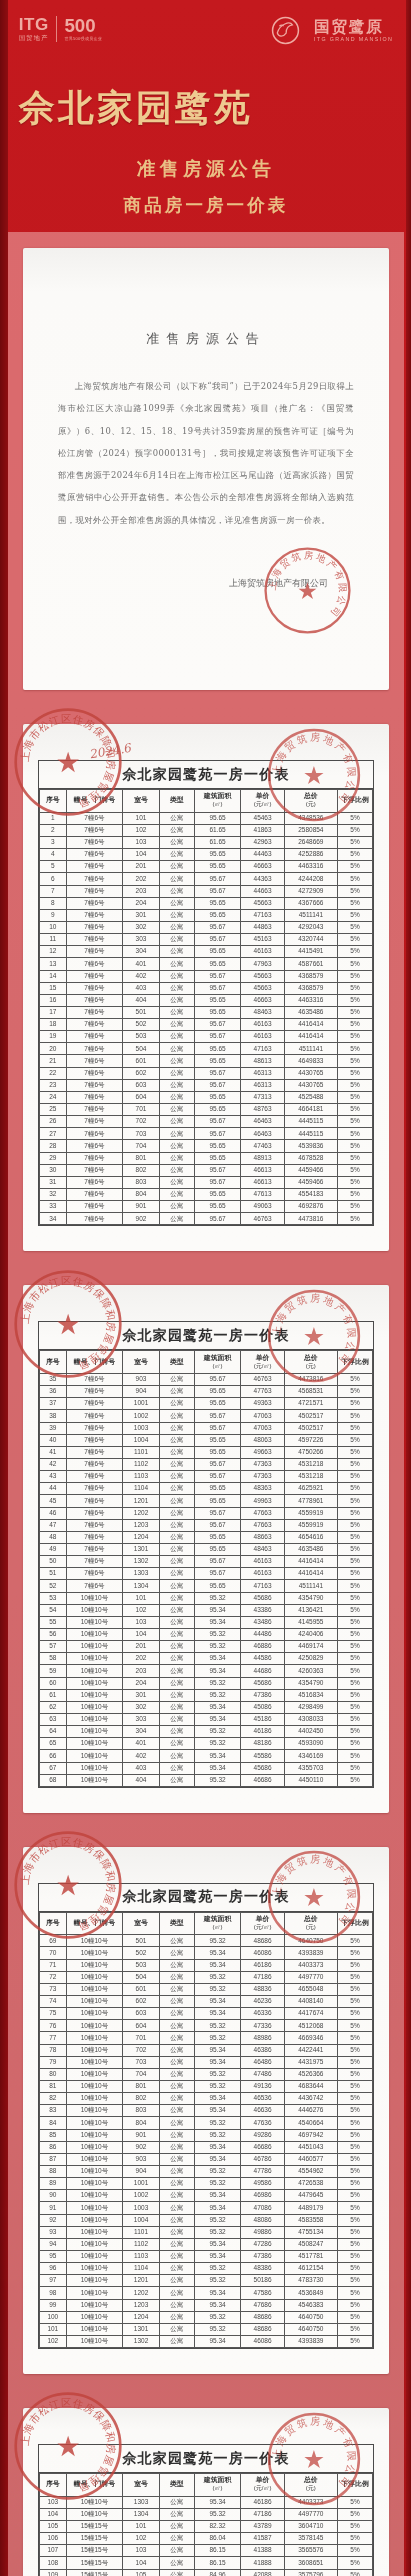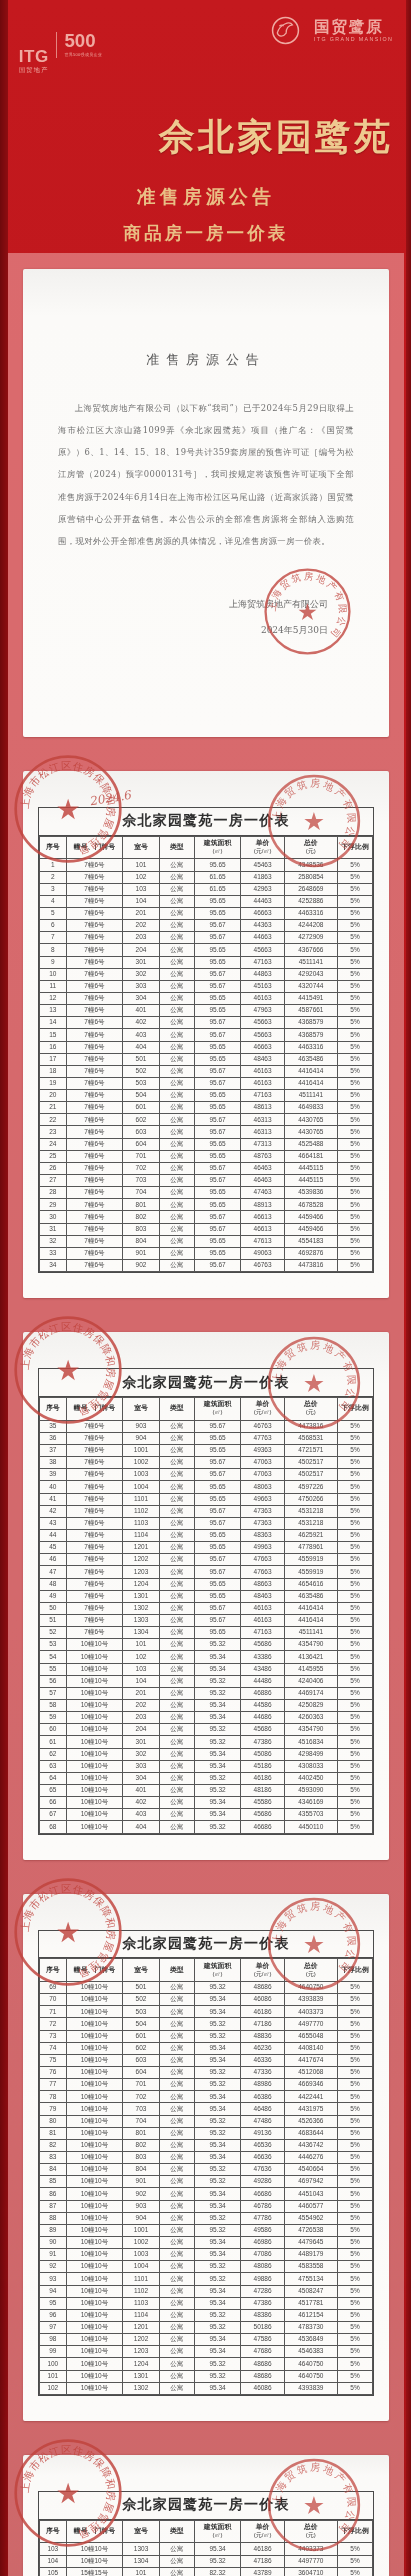--- a/index.html
+++ b/index.html
@@ -7,36 +7,36 @@
         font-family:"Liberation Sans",sans-serif;overflow:hidden;}
   .edge{position:absolute;top:0;bottom:0;width:7.5px;z-index:9;}
   .edge.left{left:0;background:linear-gradient(90deg,#6f090c,#8f0d11);}
   .edge.right{right:0;width:5.6px;background:linear-gradient(270deg,#6f090c,#9a1014);}
 
   
   .hero{padding:16px 18.7px 0;}
   .brand-row{display:flex;justify-content:space-between;align-items:flex-start;color:#efa9a1;}
   .brand-left{display:flex;align-items:center;gap:7.5px;}
   .itg-block{text-align:center;line-height:1.05;}
-  .itg-main{font-size:17px;font-weight:bold;letter-spacing:0.6px;margin-top:32px;}
+  .itg-main{font-size:17px;font-weight:bold;letter-spacing:0.6px;}
   .itg-sub{font-size:6.2px;letter-spacing:1.2px;margin-top:1.2px;}
   .brand-divider{width:0.6px;height:26px;background:rgba(239,169,161,.75);}
   .b500{text-align:left;line-height:1;}
   .b500-main{font-size:18.7px;font-weight:bold;}
   .b500-sub{font-size:4px;letter-spacing:0.3px;margin-top:1.9px;}
   .brand-right{display:flex;align-items:center;gap:5.6px;}
   .logo-circle{width:29px;height:29px;flex:0 0 auto;}
   .brand-right-text{line-height:1.1;margin-left:8px;}
   .brand-cn{font-size:15.6px;font-weight:bold;letter-spacing:1.9px;}
   .brand-en{font-size:5.3px;letter-spacing:1.4px;margin-top:1.9px;}
 
-  .main-title{text-align:right;margin-top:39px;font-size:36px;font-weight:900;letter-spacing:3.1px;
+  .main-title{text-align:left;margin-top:39px;font-size:36px;font-weight:900;letter-spacing:3.1px;
               color:#eeca90;text-shadow:0 1.2px 1.2px rgba(90,10,10,.45);}
   .subtitle1{text-align:center;margin-top:22.5px;font-size:18.7px;font-weight:bold;letter-spacing:4.4px;color:#e9bf85;}
-  .subtitle2{text-align:center;margin-top:11.2px;padding-bottom:8px;font-size:17.5px;font-weight:bold;letter-spacing:3.1px;color:#e9bf85;}
+  .subtitle2{text-align:center;margin-top:11.2px;padding-bottom:15px;font-size:17.5px;font-weight:bold;letter-spacing:3.1px;color:#e9bf85;}
 
   
   .content-col{margin:0 8px;background:rgba(255,221,221,.42);padding:16px 15px 26px;}
   .panel{background:linear-gradient(180deg,#f2f1ef 0%,#fbfaf8 10%,#fcfbf9 100%);
          border-radius:1.9px;margin-bottom:34px;position:relative;box-shadow:0 0.6px 1.9px rgba(80,0,0,.25);}
   .panel:last-child{margin-bottom:0;}
 
   
   .panel.doc{padding:82px 35px 94px;}
   .doc-title{text-align:center;font-family:"DejaVu Serif",serif;color:#585858;font-size:13px;letter-spacing:6.9px;}
@@ -119,27 +119,26 @@
 
     <div class="main-title">佘北家园鹭苑</div>
     <div class="subtitle1">准售房源公告</div>
     <div class="subtitle2">商品房一房一价表</div>
   </div>
 
   <div class="content-col">
 
     <div class="panel doc">
       <div class="doc-title">准售房源公告</div>
-      <p class="doc-body">上海贸筑房地产有限公司（以下称“我司”）已于2024年5月29日取得上海市松江区大凉山路1099弄《佘北家园鹭苑》项目（推广名：《国贸鹭原》）6、1、14、15、18、19号共计359套房屋的预售许可证［编号为松江房管（2024）预字0000131号］，我司按规定将该预售许可证项下全部准售房源于2024年6月14日在上海市松江区马尾山路（近高家浜路）国贸鹭原营销中心公开开盘销售。本公告公示的全部准售房源将全部纳入选购范围，现对外公开全部准售房源的具体情况，详见准售房源一房一价表。</p>
+      <p class="doc-body">上海贸筑房地产有限公司（以下称“我司”）已于2024年5月29日取得上海市松江区大凉山路1099弄《佘北家园鹭苑》项目（推广名：《国贸鹭原》）6、10、12、15、18、19号共计359套房屋的预售许可证［编号为松江房管（2024）预字0000131号］，我司按规定将该预售许可证项下全部准售房源于2024年6月14日在上海市松江区马尾山路（近高家浜路）国贸鹭原营销中心公开开盘销售。本公告公示的全部准售房源将全部纳入选购范围，现对外公开全部准售房源的具体情况，详见准售房源一房一价表。</p>
       <div class="doc-sign">
         <svg class="seal" viewBox="0 0 170 170">
             <use href="#seal-co-def"></use>
           </svg>
         <div>上海贸筑房地产有限公司</div>
-        <div>2024年5月30日</div>
       </div>
     </div>
 
     <div class="panel tbl">
       <svg class="seal gov" viewBox="0 0 170 170">
           <use href="#seal-gov-def"></use>
         </svg>
       <svg class="seal co" viewBox="0 0 170 170">
           <use href="#seal-co-def"></use>
         </svg>

